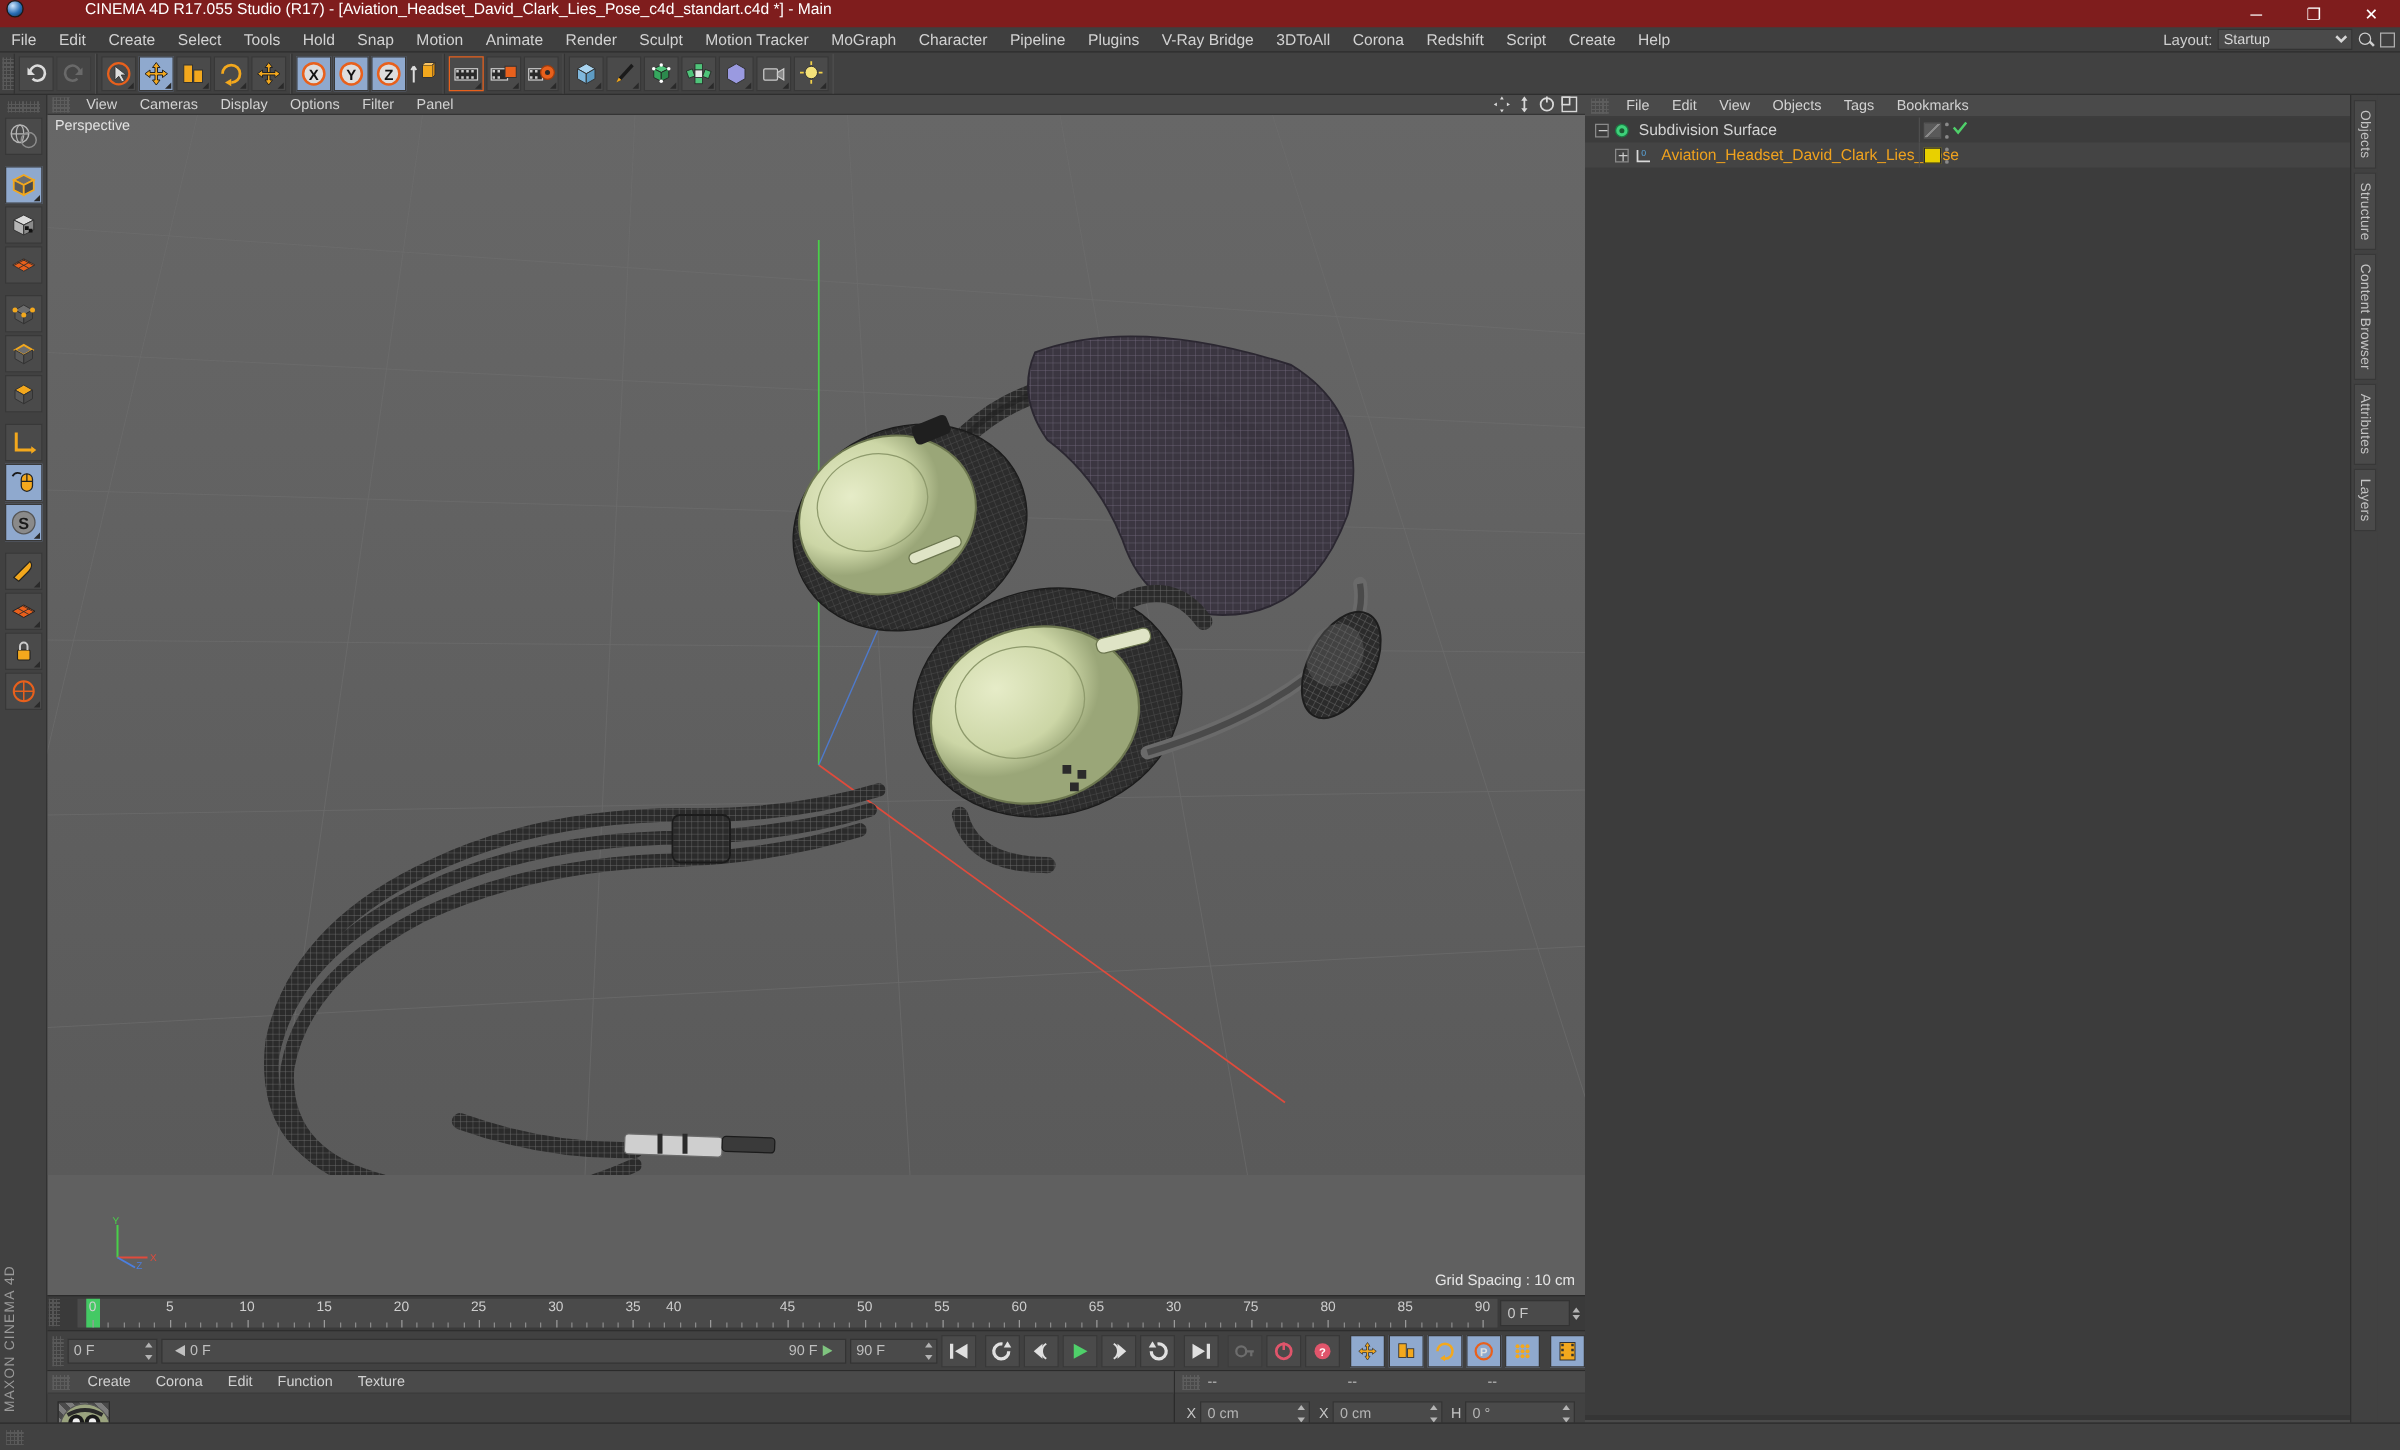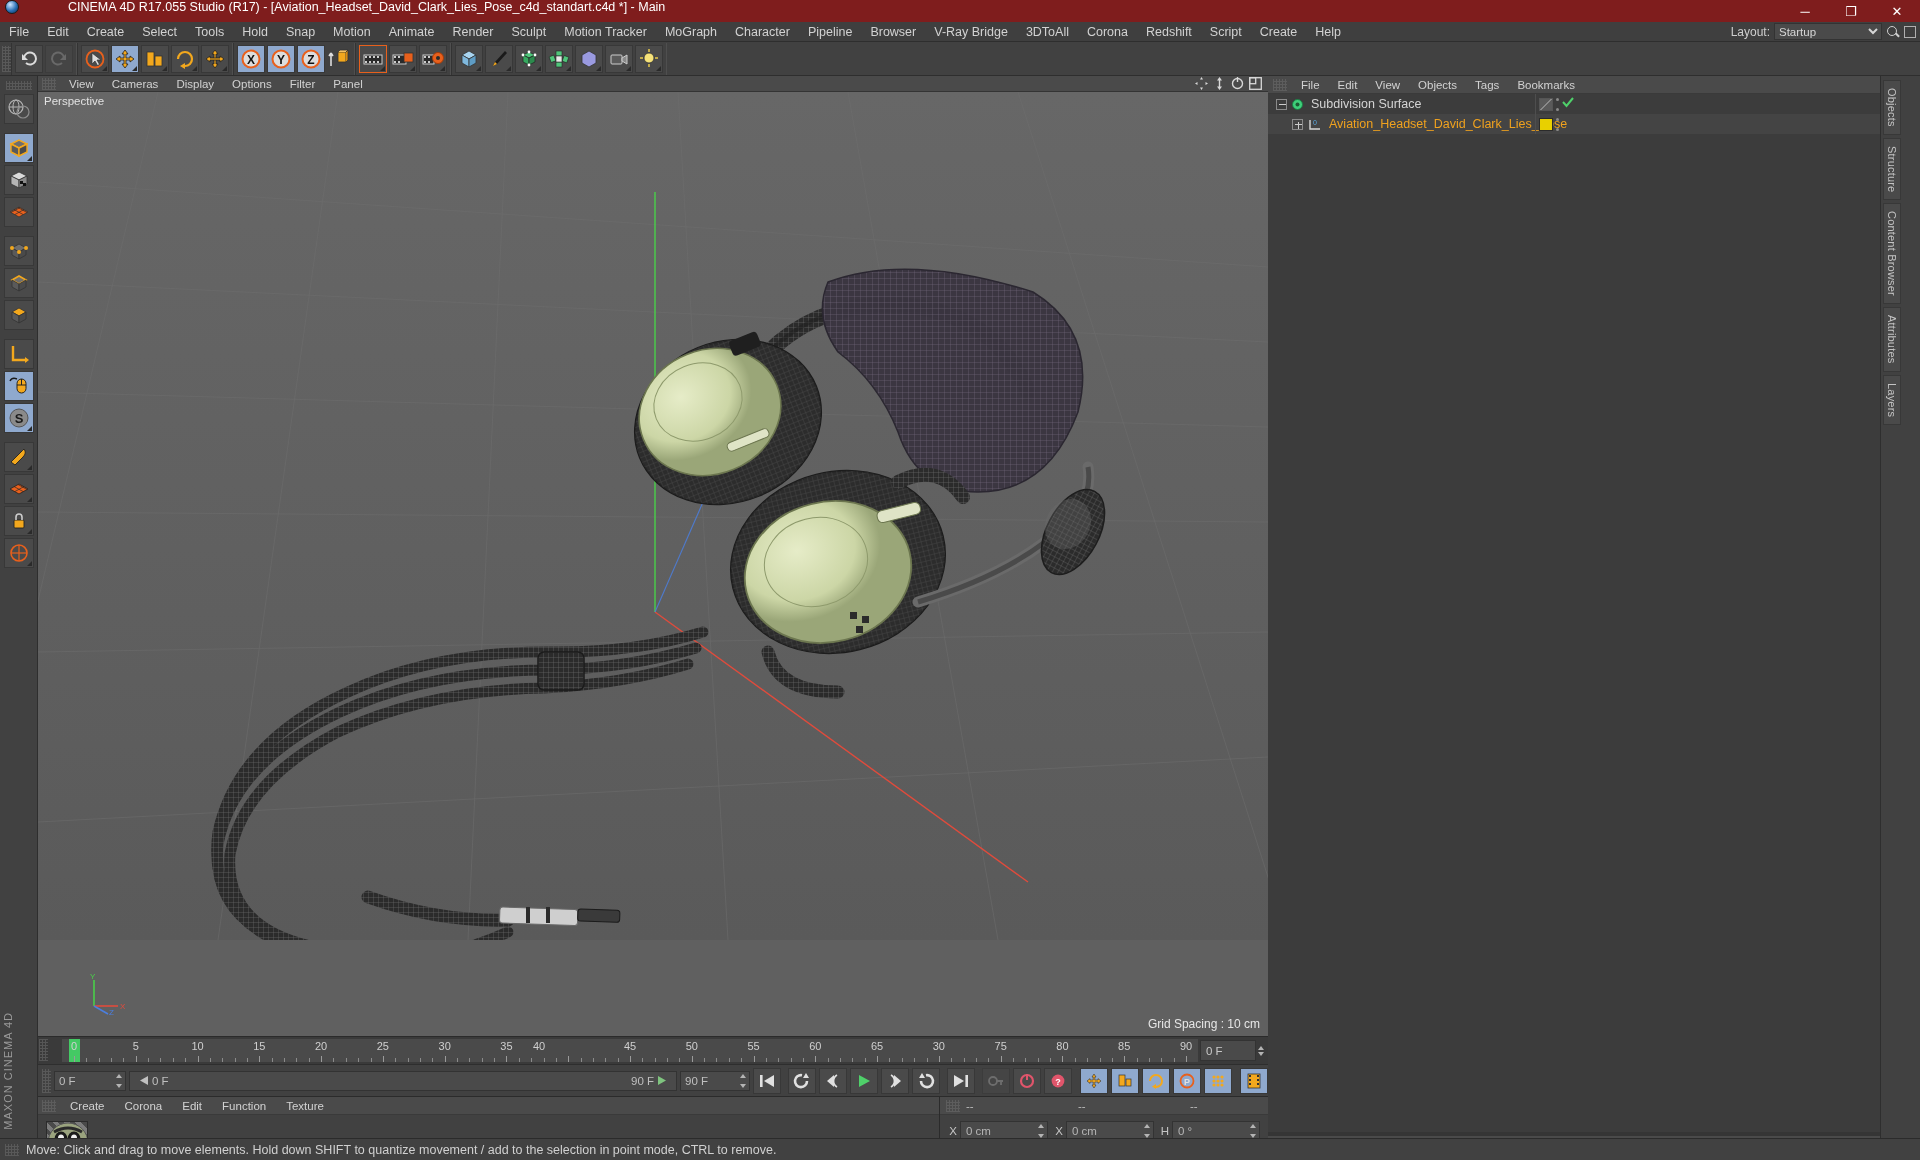--- a/index.html
+++ b/index.html
@@ -176,21 +176,21 @@
       <div class="mi">Hold</div>
       <div class="mi">Snap</div>
       <div class="mi">Motion</div>
       <div class="mi">Animate</div>
       <div class="mi">Render</div>
       <div class="mi">Sculpt</div>
       <div class="mi">Motion Tracker</div>
       <div class="mi">MoGraph</div>
       <div class="mi">Character</div>
       <div class="mi">Pipeline</div>
-      <div class="mi">Browser</div>
+      <div class="mi">Plugins</div>
       <div class="mi">V-Ray Bridge</div>
       <div class="mi">3DToAll</div>
       <div class="mi">Corona</div>
       <div class="mi">Redshift</div>
       <div class="mi">Script</div>
       <div class="mi">Create</div>
       <div class="mi">Help</div>
     </div>
   <div id="layoutbox">
     <span class="lbl">Layout:</span>
@@ -1117,14 +1117,13 @@
         <div class="vtab">Attributes</div>
         <div class="vtab">Layers</div>
       </div>
   </div>
 </div>
 
 <div id="maxonlbl">MAXON CINEMA 4D</div>
 
 <div id="statusbar">
   <span class="gripdots h" style="width:14px;height:12px"></span>
-  <span>Move: Click and drag to move elements. Hold down SHIFT to quantize movement / add to the selection in point mode, CTRL to remove.</span>
 </div>
 
 </body></html>

